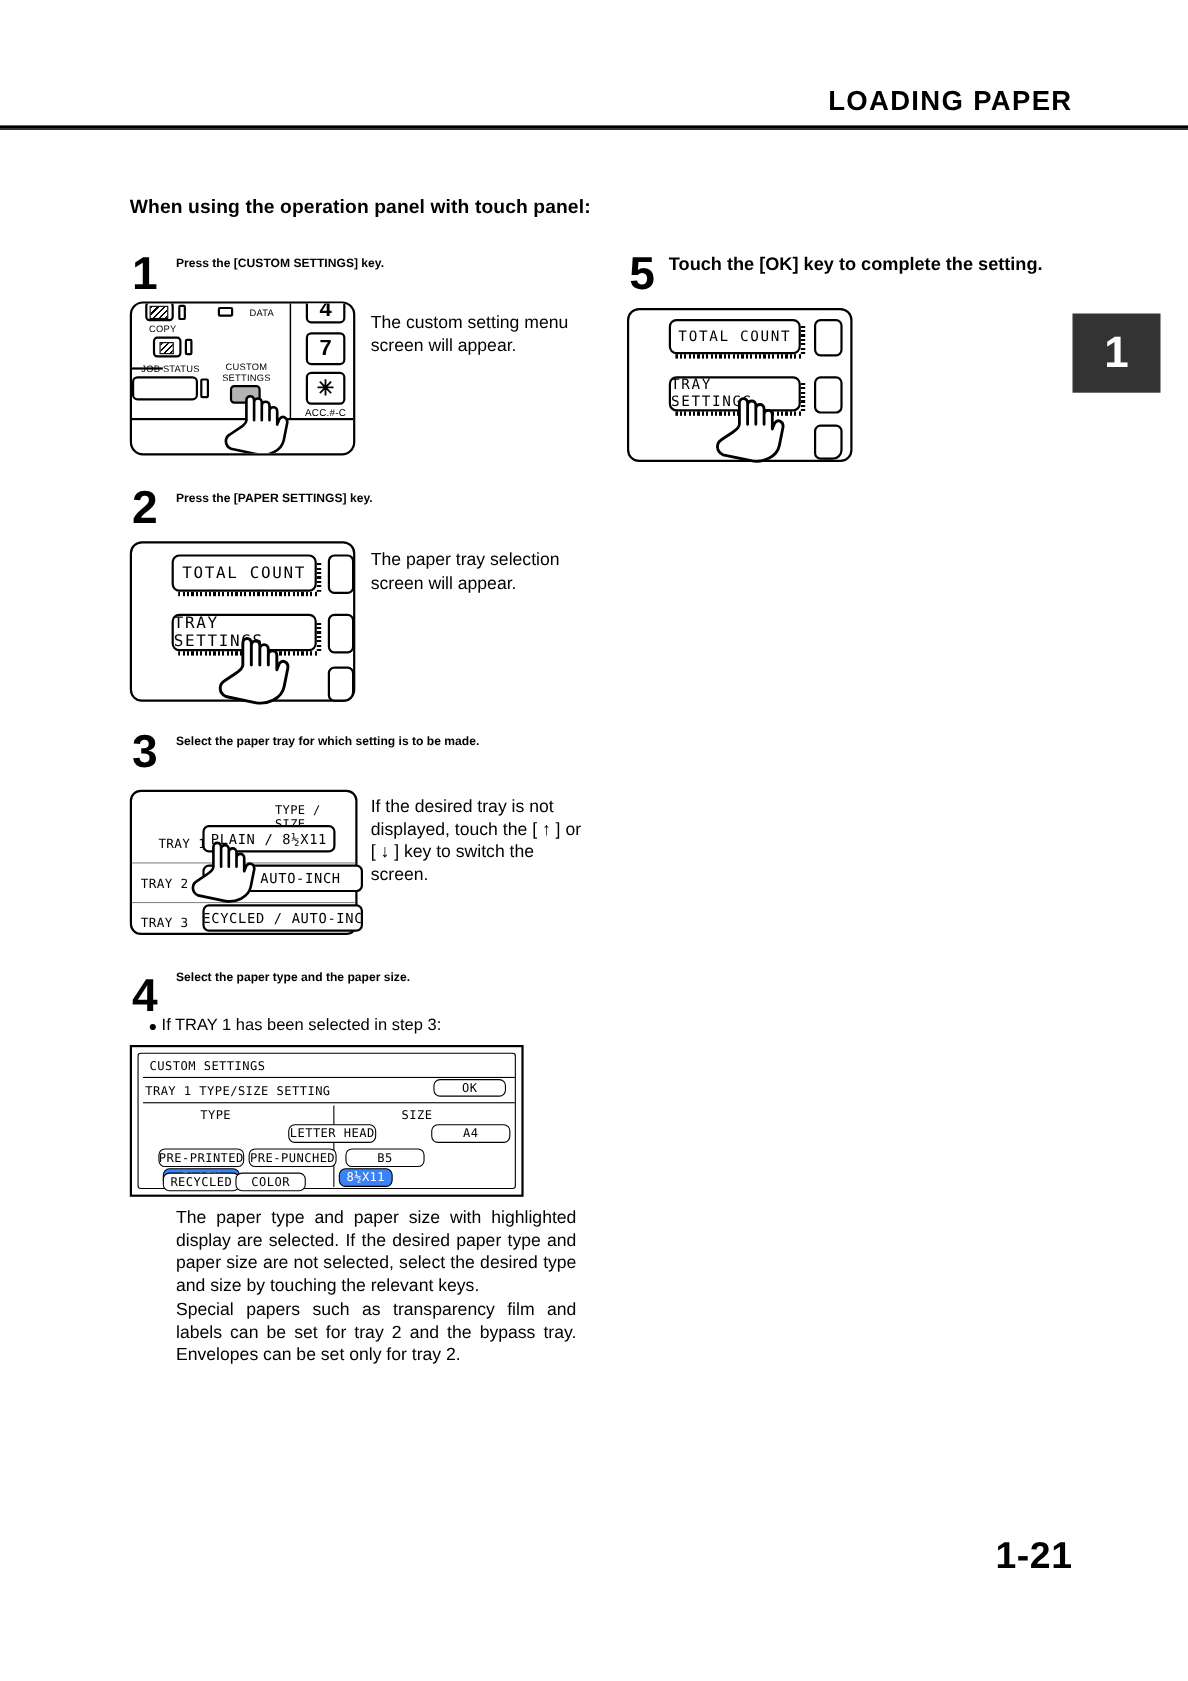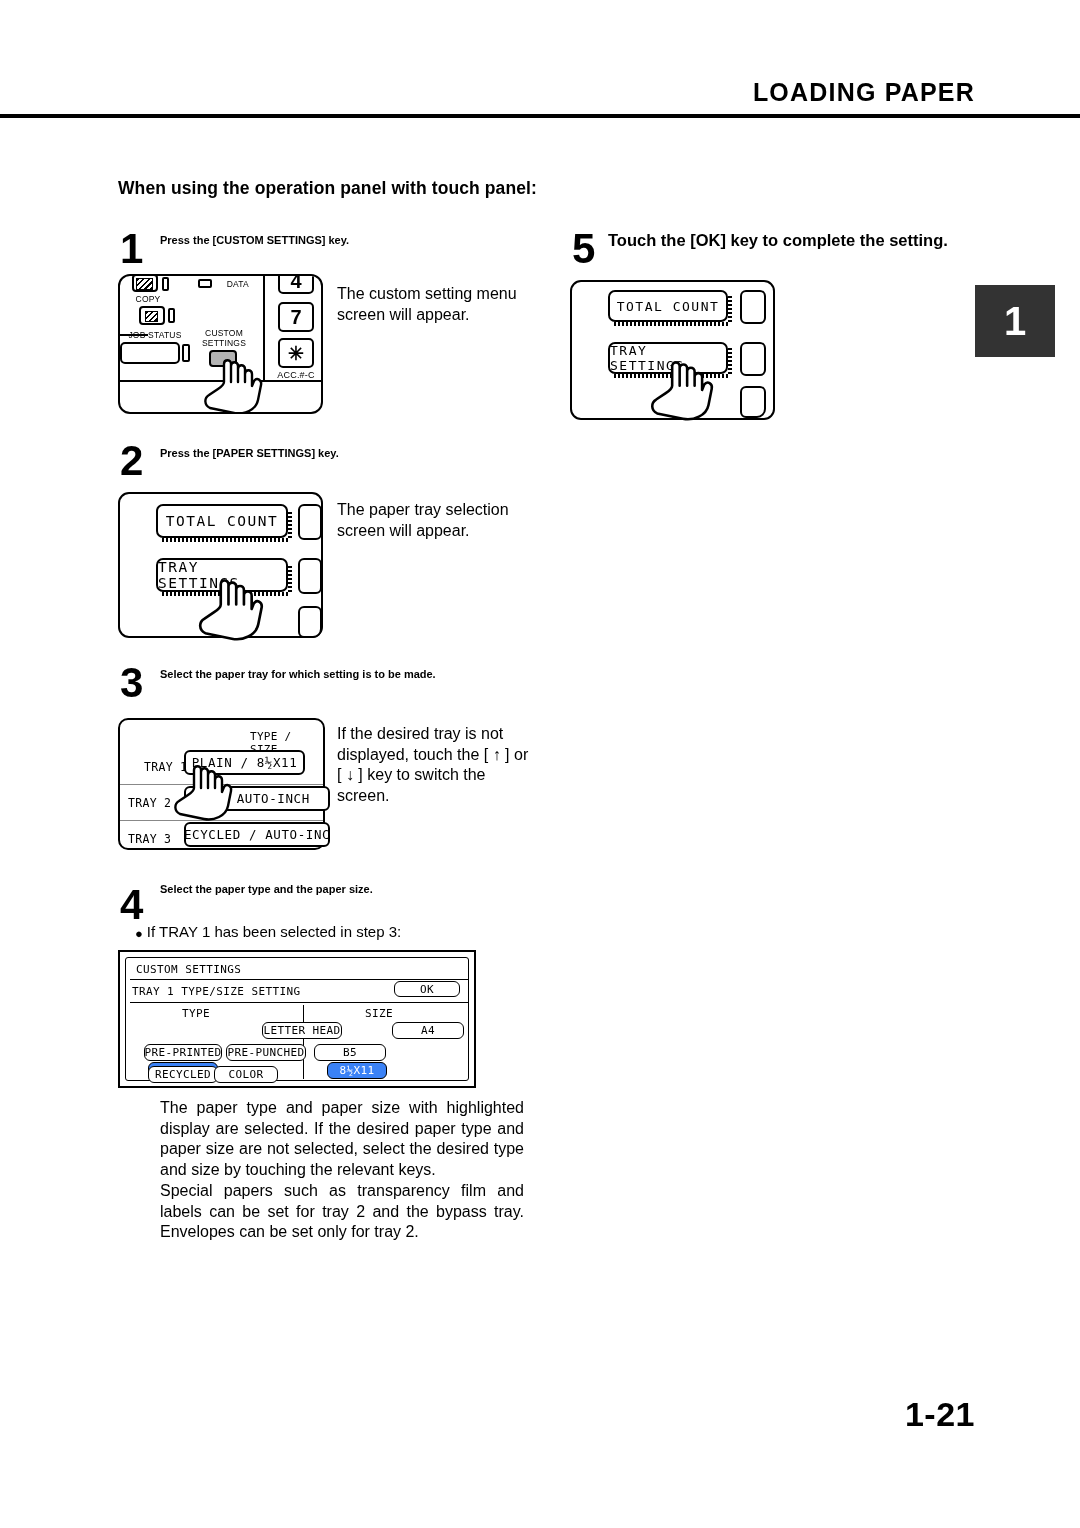--- a/index.html
+++ b/index.html
@@ -439,21 +439,21 @@
   <div class="cs-text" style="left:62px; top:55px;">TYPE</div>
   <div class="cs-text" style="left:245px; top:55px;">SIZE</div>
 
   <div class="cs-btn selected" style="left:28px; top:70px; width:70px; height:17px;">PLAIN</div>
   <div class="cs-btn" style="left:106px; top:70px; width:80px; height:17px;margin-left:36px;">LETTER HEAD</div>
   <div class="cs-btn" style="left:24px; top:92px; width:78px; height:17px;">PRE-PRINTED</div>
   <div class="cs-btn" style="left:106px; top:92px; width:80px; height:17px;">PRE-PUNCHED</div>
   <div class="cs-btn" style="left:28px; top:114px; width:70px; height:17px;">RECYCLED</div>
   <div class="cs-btn" style="left:94px; top:114px; width:64px; height:17px;">COLOR</div>
 
-  <div class="cs-btn selected" style="left:207px; top:70px; width:60px; height:17px;">8½X11</div>
+  <div class="cs-btn selected" style="left:188px; top:70px; width:49px; height:17px;">8½X11</div>
   <div class="cs-btn" style="left:272px; top:70px; width:72px; height:17px;">A4</div>
   <div class="cs-btn" style="left:194px; top:92px; width:72px; height:17px;">B5</div>
 </div>
 
 <div class="body-text" style="left:160px; top:1098px; width:364px;">The paper type and paper size with highlighted display are selected. If the desired paper type and paper size are not selected, select the desired type and size by touching the relevant keys.</div>
 <div class="body-text" style="left:160px; top:1181px; width:364px;">Special papers such as transparency film and labels can be set for tray 2 and the bypass tray. Envelopes can be set only for tray 2.</div>
 
 <div class="page-number">1-21</div>
 
 </body></html>

